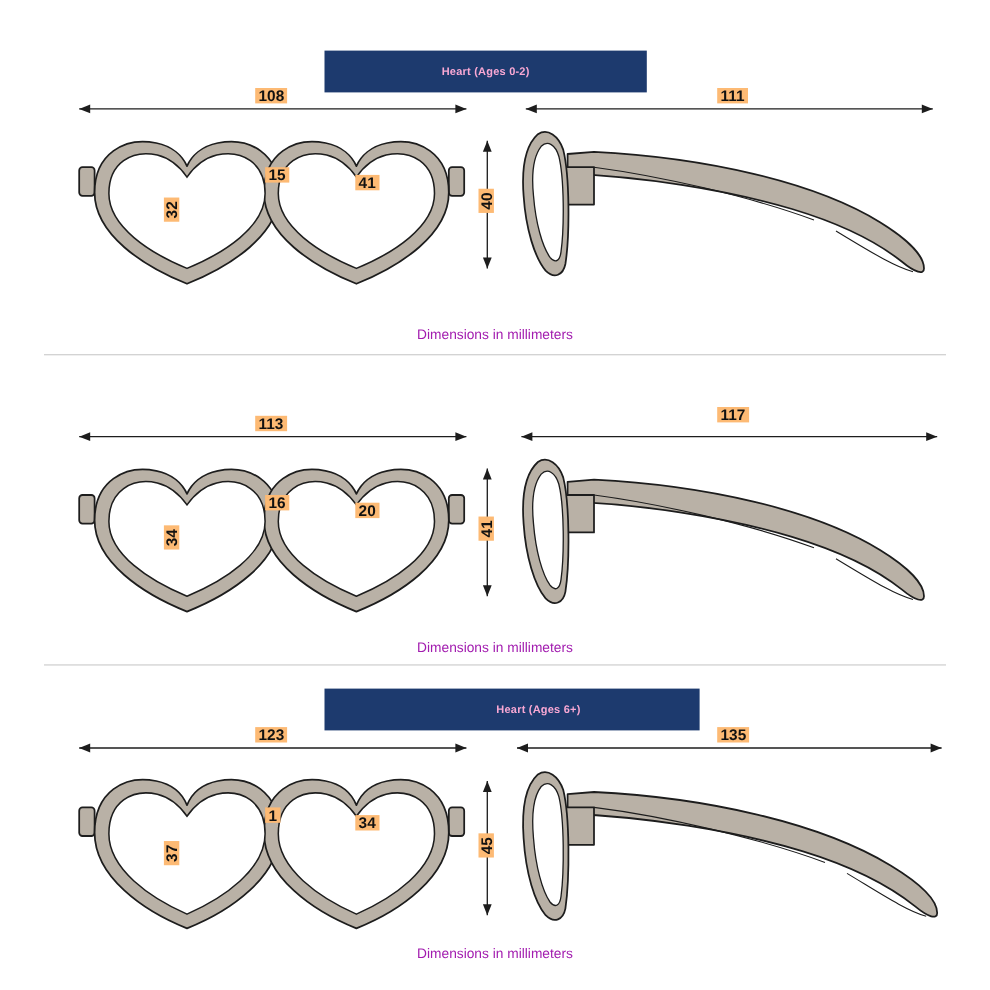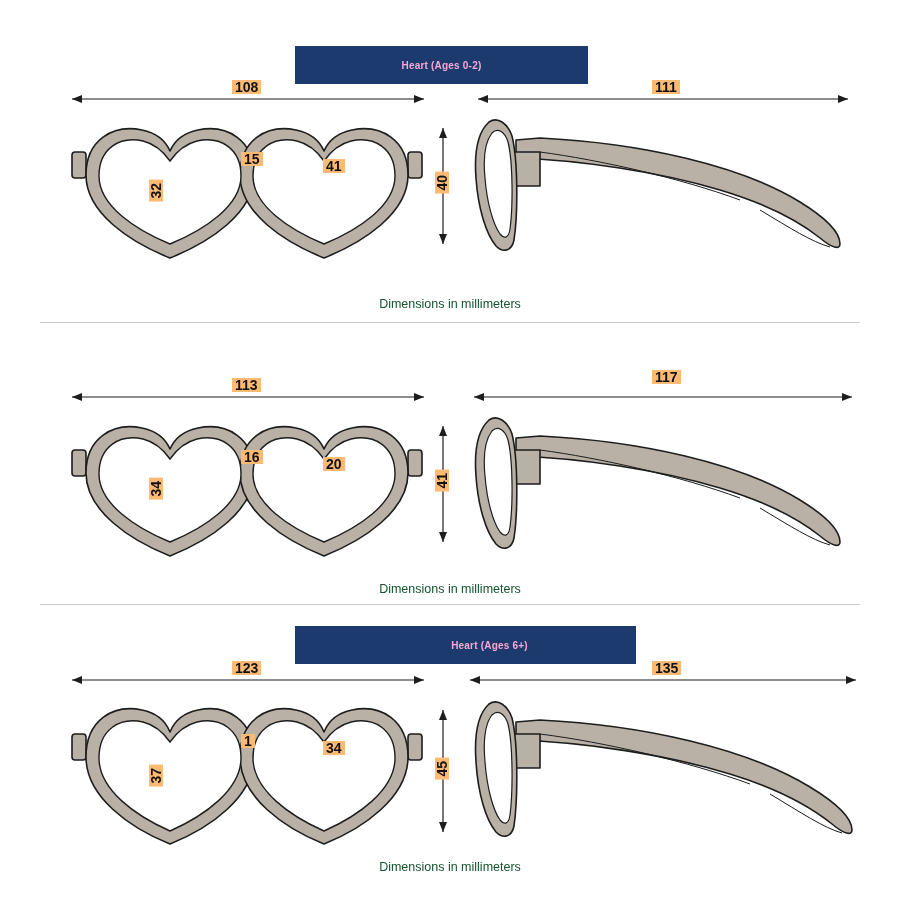--- a/index.html
+++ b/index.html
@@ -44,21 +44,21 @@
     letter-spacing: .2px;
     display: flex;
     align-items: center;
     justify-content: center;
   }
   .caption {
     position: absolute;
     width: 900px;
     text-align: center;
     font-size: 12.5px;
-    color: #14532d;
+    color: #a21caf;
   }
   .dimlabel {
     position: absolute;
     font-size: 14px;
     font-weight: bold;
     color: #111;
     background: #fdba74;
     padding: 0 3px;
     line-height: 1;
     white-space: nowrap;

